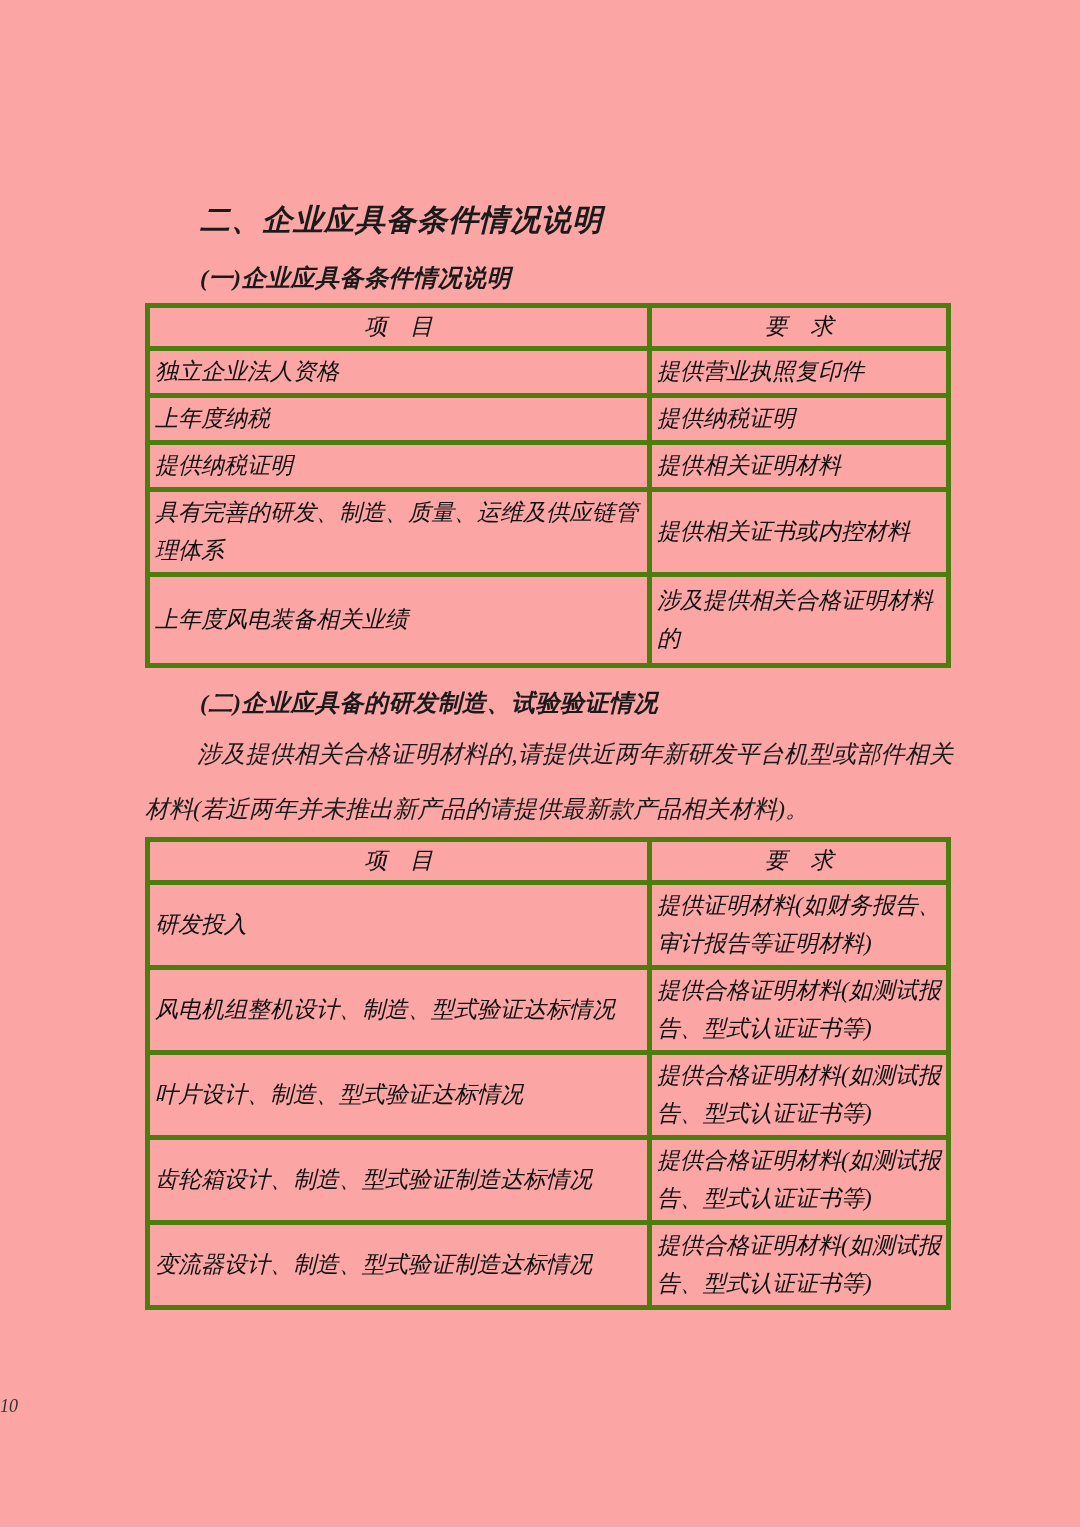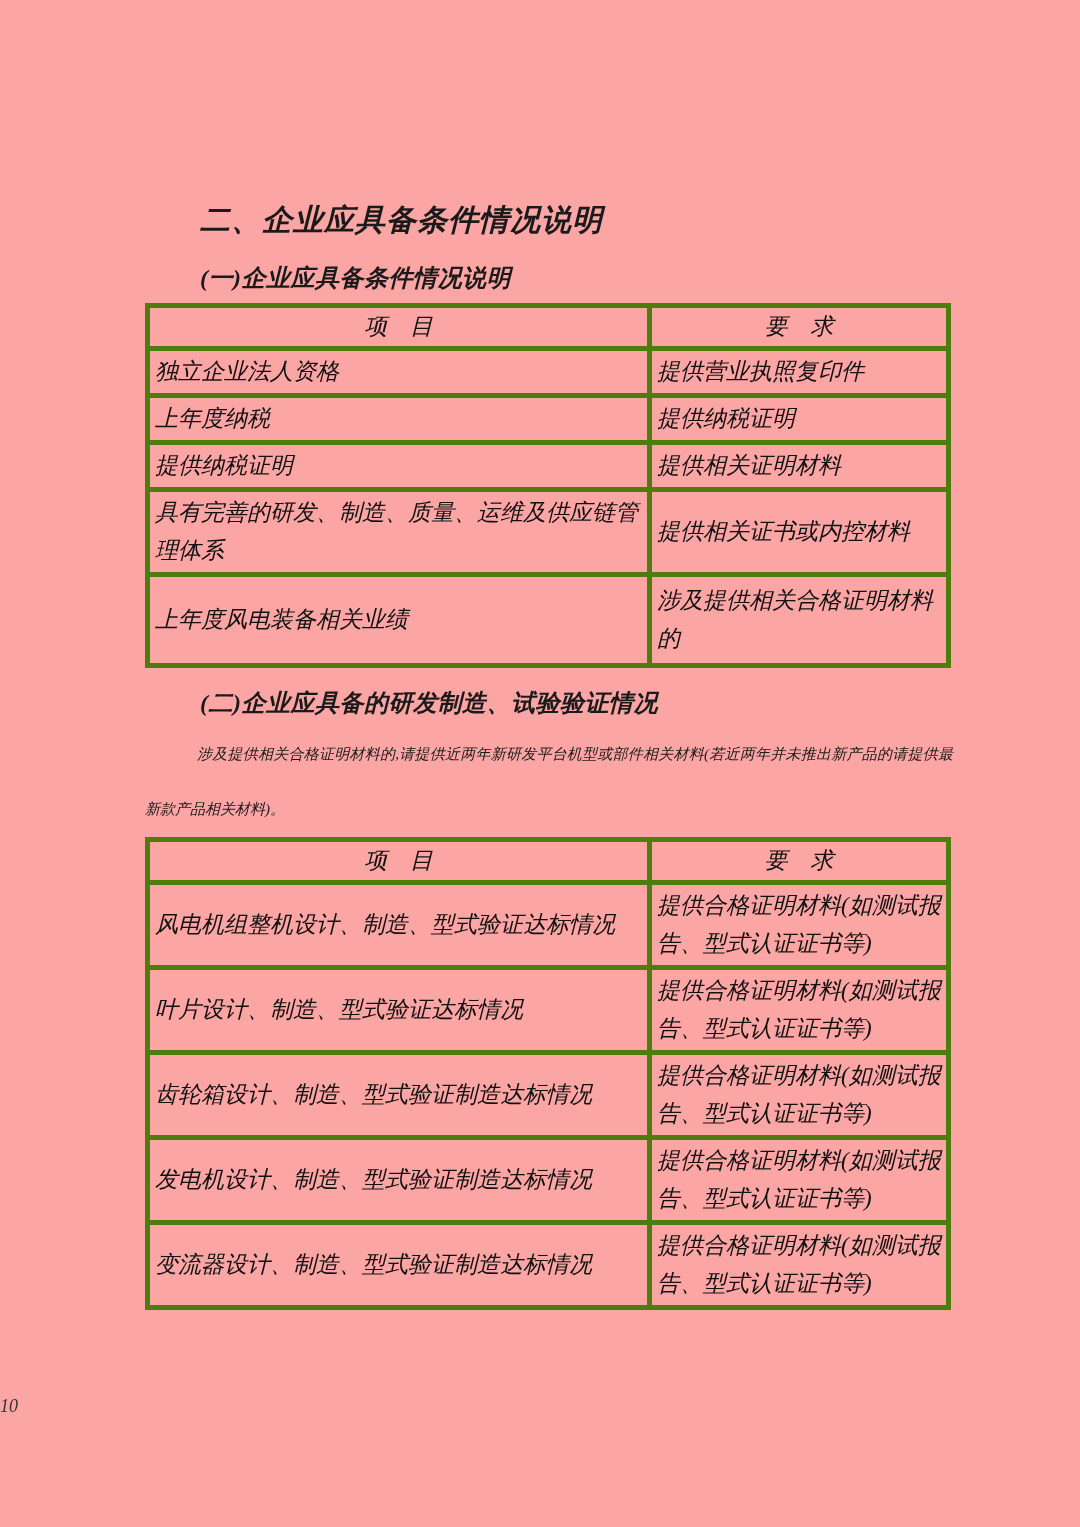--- a/index.html
+++ b/index.html
@@ -36,21 +36,21 @@
     letter-spacing: 0.5px;
     white-space: nowrap;
   }
   #s1-heading { top: 262px; }
   #s2-heading { top: 687px; }
   .body-paragraph {
     position: absolute;
     left: 145px;
     top: 727px;
     width: 808px;
-    font-size: 15px;
+    font-size: 24px;
     line-height: 55px;
     text-align: justify;
     text-indent: 52px;
   }
   table.doc-table {
     position: absolute;
     left: 145px;
     width: 801px;
     border-collapse: collapse;
     table-layout: fixed;
@@ -142,33 +142,33 @@
       <col class="col-req">
     </colgroup>
   <thead>
         <tr>
           <th>项　目</th>
           <th>要　求</th>
         </tr>
       </thead>
       <tbody>
         <tr>
+          <td>研发投入</td>
+          <td>提供证明材料(如财务报告、审计报告等证明材料)</td>
+        </tr>
+        <tr>
           <td>风电机组整机设计、制造、型式验证达标情况</td>
           <td>提供合格证明材料(如测试报告、型式认证证书等)</td>
         </tr>
         <tr>
           <td>叶片设计、制造、型式验证达标情况</td>
           <td>提供合格证明材料(如测试报告、型式认证证书等)</td>
         </tr>
         <tr>
           <td>齿轮箱设计、制造、型式验证制造达标情况</td>
-          <td>提供合格证明材料(如测试报告、型式认证证书等)</td>
-        </tr>
-        <tr>
-          <td>发电机设计、制造、型式验证制造达标情况</td>
           <td>提供合格证明材料(如测试报告、型式认证证书等)</td>
         </tr>
         <tr>
           <td>变流器设计、制造、型式验证制造达标情况</td>
           <td>提供合格证明材料(如测试报告、型式认证证书等)</td>
         </tr>
       </tbody>
     </table>
 
   <div class="page-number">10</div>

